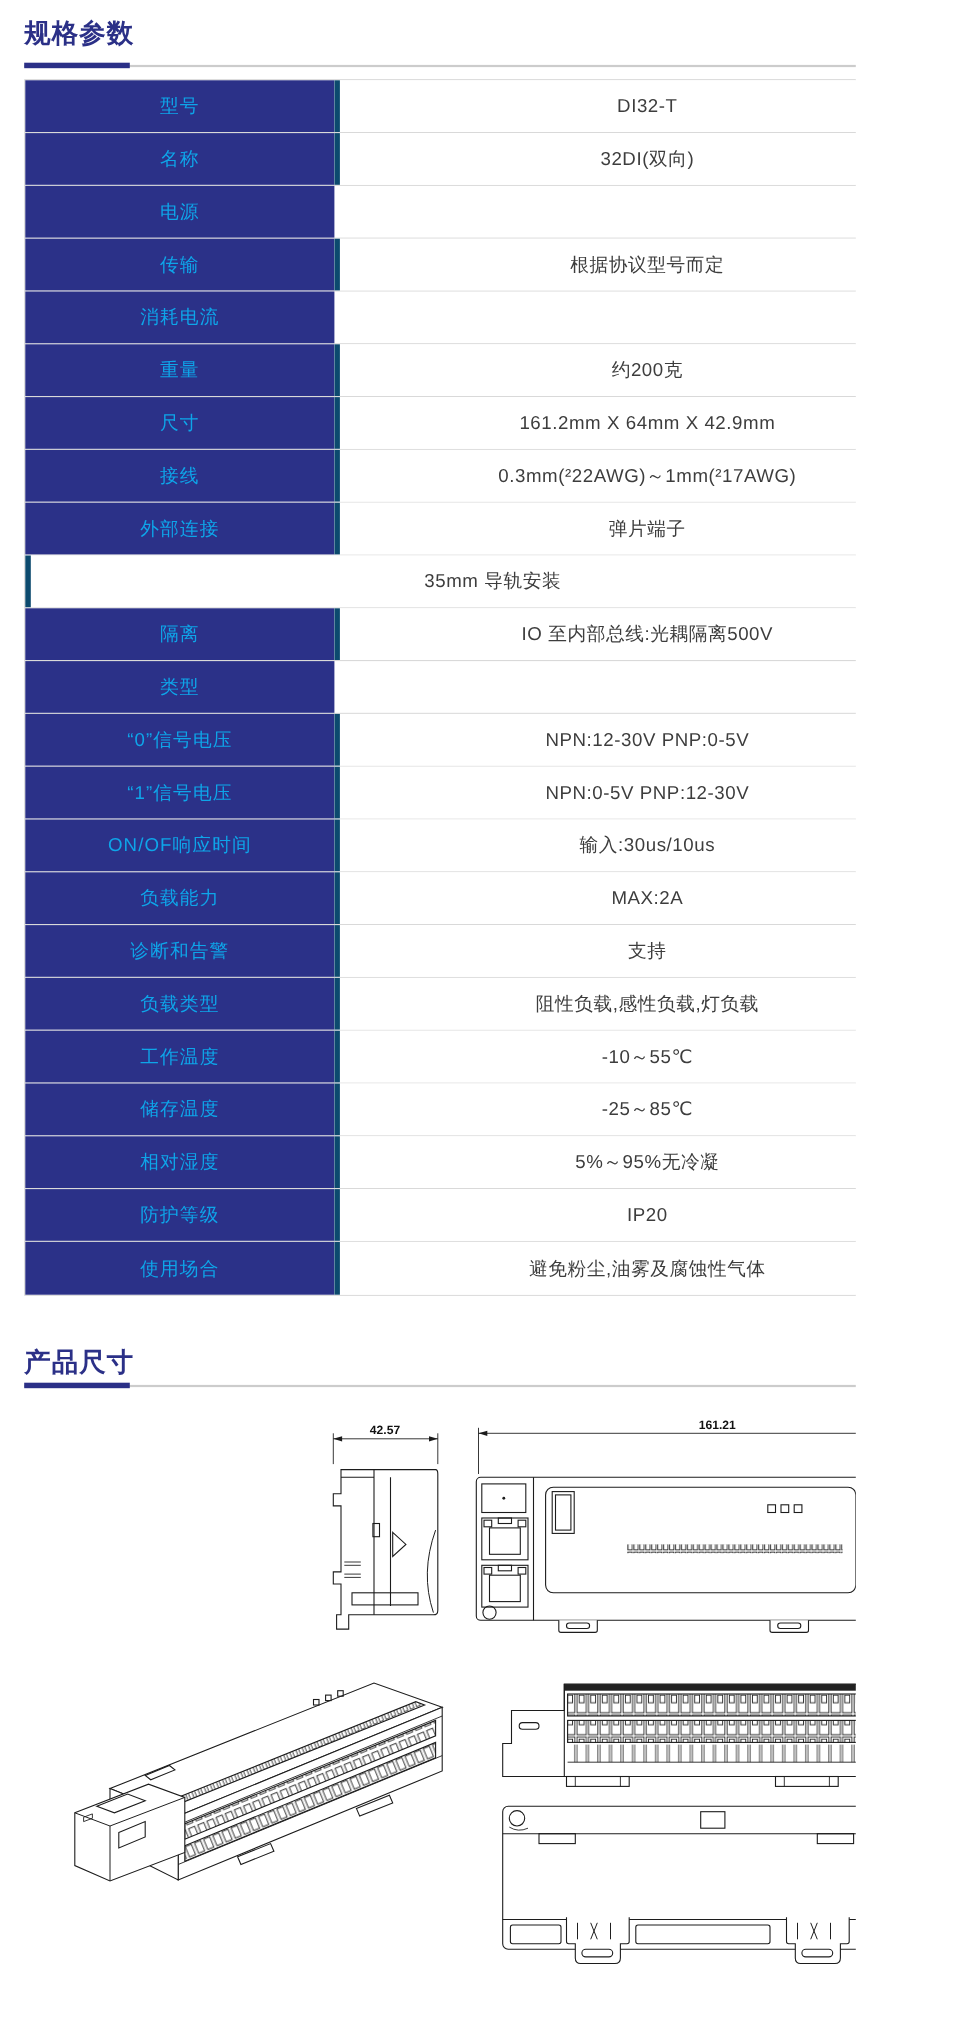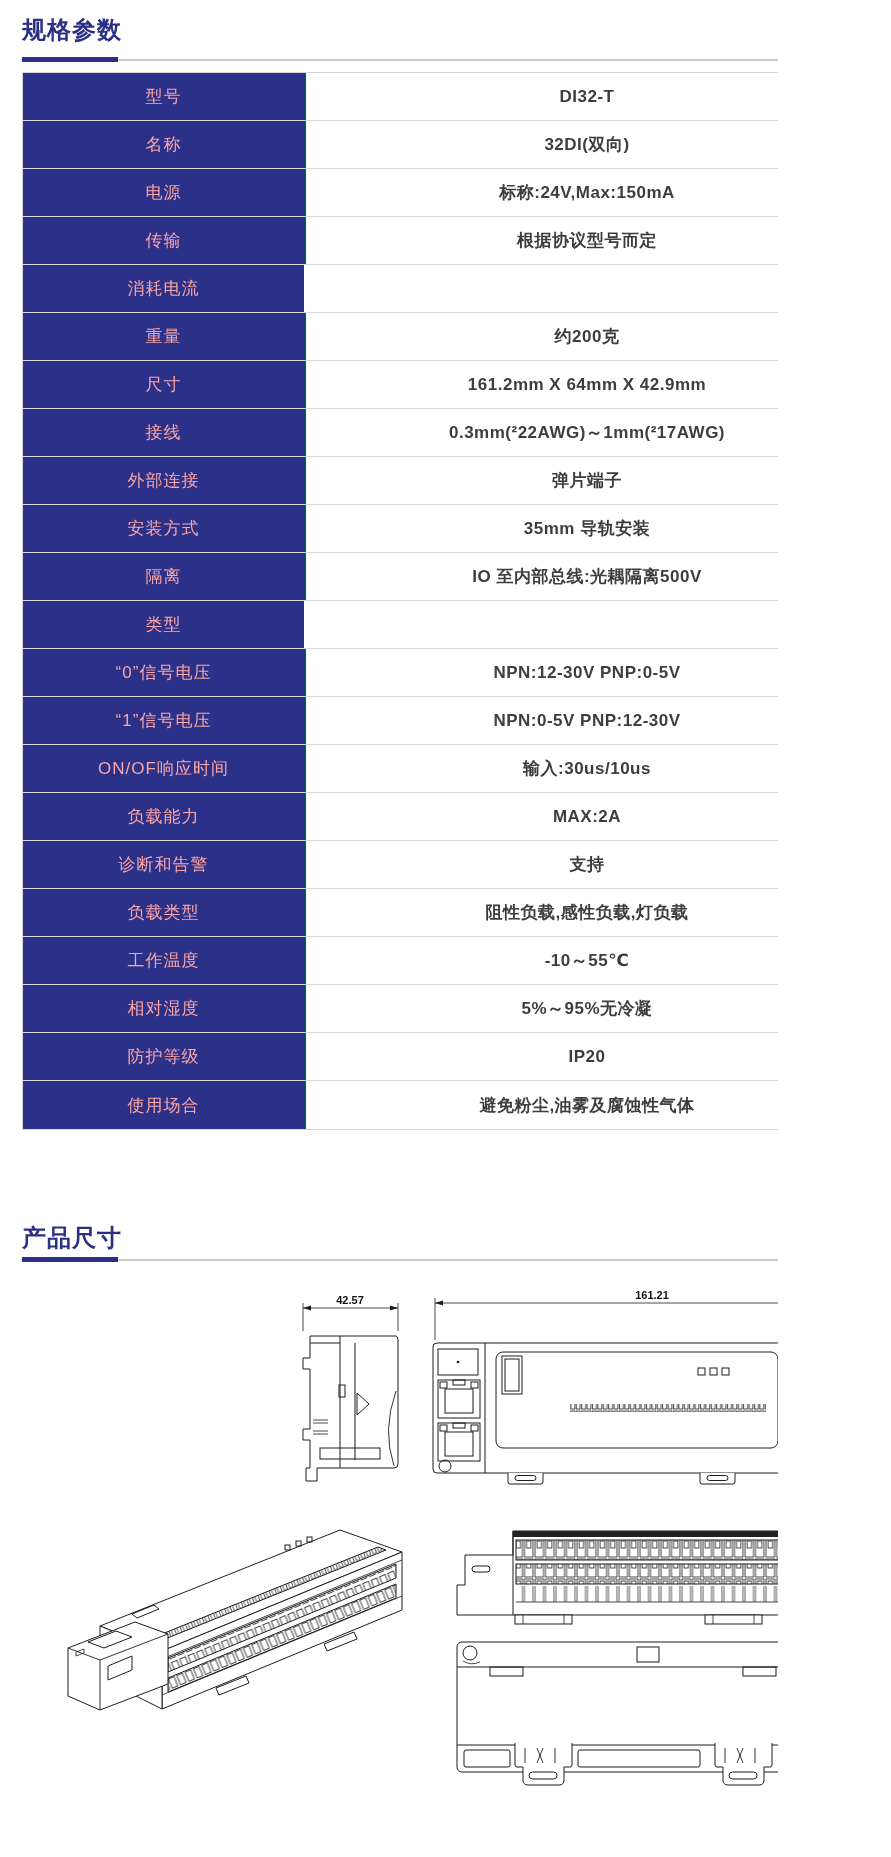--- a/index.html
+++ b/index.html
@@ -5,22 +5,22 @@
   html,body{margin:0;padding:0;background:#ffffff;}
   body{font-family:"Liberation Sans","DejaVu Sans",sans-serif;}
   .page{position:relative;width:778px;height:1857px;background:#ffffff;overflow:hidden;}
   .sec-title{position:absolute;left:22px;font-size:24px;font-weight:bold;color:#2b3087;letter-spacing:1px;}
   .sec-rule{position:absolute;left:22px;width:847px;height:5px;}
   .sec-rule .gray{position:absolute;left:0;top:2px;width:100%;height:2px;background:#cccccc;}
   .sec-rule .navy{position:absolute;left:0;top:0;width:96px;height:5px;background:#2b3087;}
   .spec-table{position:absolute;left:22px;top:72px;width:847px;border:1px solid #d5d5d5;box-sizing:border-box;}
   .srow{display:flex;height:48px;border-bottom:1px solid #d9d9d9;box-sizing:border-box;}
   .srow:last-child{border-bottom:none;}
-  .srow .lbl{width:281px;flex:0 0 281px;background:#2b3188;color:#fca5a5;display:flex;align-items:center;justify-content:center;font-size:17px;letter-spacing:1px;}
-  .srow .val{flex:1;background:#ffffff;border-left:2px solid #0c4a6e;display:flex;align-items:center;justify-content:center;font-size:17px;color:#3d3d3d;letter-spacing:.5px;font-weight:bold;}
+  .srow .lbl{width:281px;flex:0 0 281px;background:#2b3188;color:#0ea5e9;display:flex;align-items:center;justify-content:center;font-size:17px;letter-spacing:1px;}
+  .srow .val{flex:1;background:#ffffff;border-left:5px solid #0c4a6e;display:flex;align-items:center;justify-content:center;font-size:17px;color:#3d3d3d;letter-spacing:.5px;}
   .drawing{position:absolute;}
   svg{display:block;}
   .dim-text{font-size:11px;font-weight:bold;fill:#111;}
 </style>
 </head>
 <body>
 
 <div class="page">
 
   <div class="sec-title" style="top:14px;">规格参数</div>
@@ -33,21 +33,20 @@
     <div class="srow">
         <div class="lbl">型号</div>
         <div class="val">DI32-T</div>
       </div>
     <div class="srow">
         <div class="lbl">名称</div>
         <div class="val">32DI(双向)</div>
       </div>
     <div class="srow">
         <div class="lbl">电源</div>
-        <div class="val">标称:24V,Max:150mA</div>
       </div>
     <div class="srow">
         <div class="lbl">传输</div>
         <div class="val">根据协议型号而定</div>
       </div>
     <div class="srow">
         <div class="lbl">消耗电流</div>
       </div>
     <div class="srow">
         <div class="lbl">重量</div>
@@ -59,21 +58,20 @@
       </div>
     <div class="srow">
         <div class="lbl">接线</div>
         <div class="val">0.3mm(²22AWG)～1mm(²17AWG)</div>
       </div>
     <div class="srow">
         <div class="lbl">外部连接</div>
         <div class="val">弹片端子</div>
       </div>
     <div class="srow">
-        <div class="lbl">安装方式</div>
         <div class="val">35mm 导轨安装</div>
       </div>
     <div class="srow">
         <div class="lbl">隔离</div>
         <div class="val">IO 至内部总线:光耦隔离500V</div>
       </div>
     <div class="srow">
         <div class="lbl">类型</div>
       </div>
     <div class="srow">
@@ -96,20 +94,24 @@
         <div class="lbl">诊断和告警</div>
         <div class="val">支持</div>
       </div>
     <div class="srow">
         <div class="lbl">负载类型</div>
         <div class="val">阻性负载,感性负载,灯负载</div>
       </div>
     <div class="srow">
         <div class="lbl">工作温度</div>
         <div class="val">-10～55℃</div>
+      </div>
+    <div class="srow">
+        <div class="lbl">储存温度</div>
+        <div class="val">-25～85℃</div>
       </div>
     <div class="srow">
         <div class="lbl">相对湿度</div>
         <div class="val">5%～95%无冷凝</div>
       </div>
     <div class="srow">
         <div class="lbl">防护等级</div>
         <div class="val">IP20</div>
       </div>
     <div class="srow">

